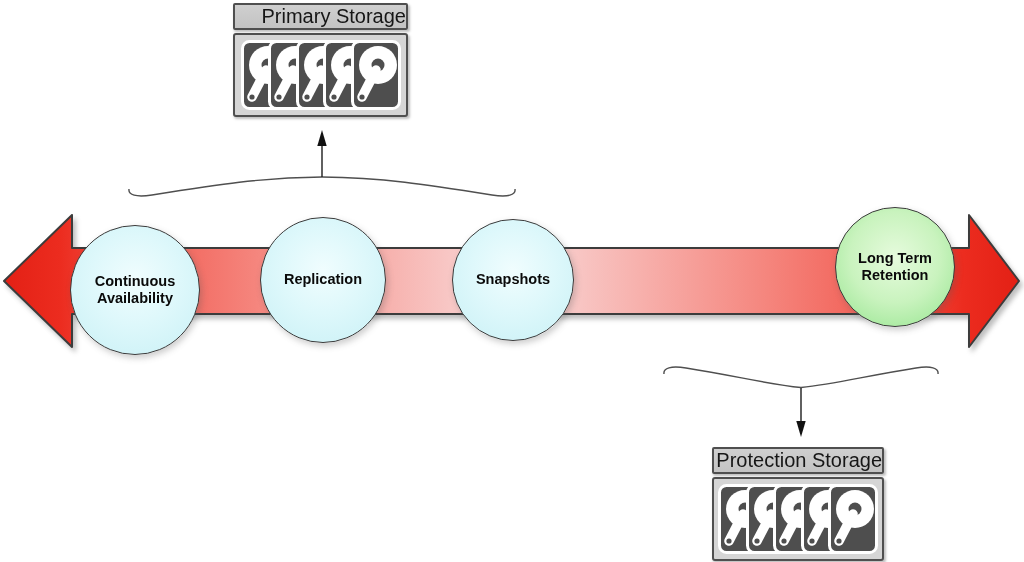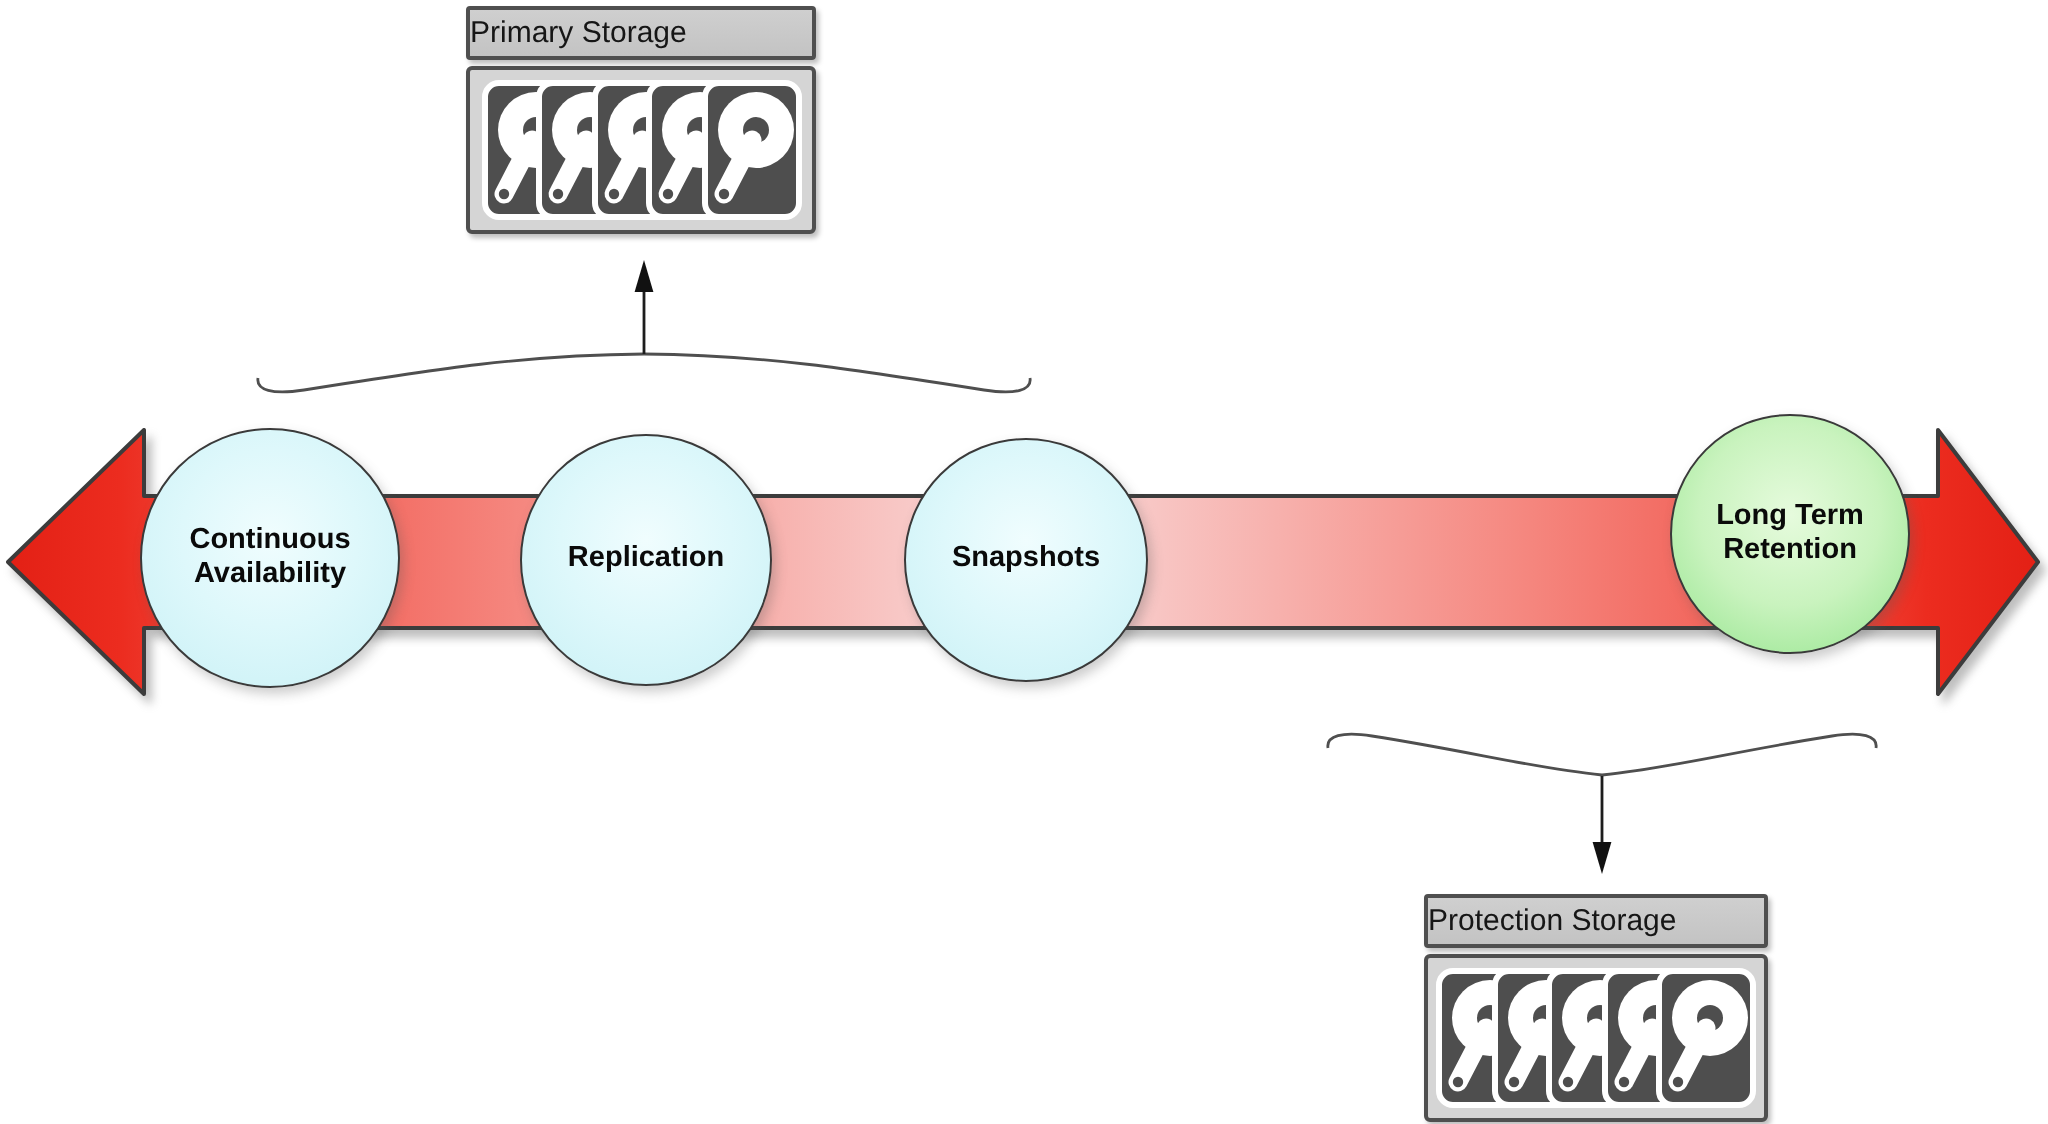--- a/index.html
+++ b/index.html
@@ -26,39 +26,39 @@
     font-weight: bold;
     font-size: 14.5px;
     line-height: 1.18;
     color: #0a0a0a;
     box-sizing: border-box;
     padding: 6px;
     box-shadow: 2px 3px 6px rgba(90,90,90,0.30);
   }
   .stage.cyan  { background: radial-gradient(circle at 50% 42%, #f0fdfe 0%, #def8fb 45%, #c8f0f5 100%); }
   .stage.green { background: radial-gradient(circle at 50% 42%, #e6fbdd 0%, #c9f3be 50%, #93e48d 100%); }
-  .c1 { left: 70px;  top: 214px; width: 130px; height: 130px; }
+  .c1 { left: 70px;  top: 225px; width: 130px; height: 130px; }
   .c2 { left: 260px; top: 217px; width: 126px; height: 126px; }
   .c3 { left: 452px; top: 219px; width: 122px; height: 122px; }
   .c4 { left: 642px; top: 215px; width: 128px; height: 128px; }
   .c5 { left: 835px; top: 207px; width: 120px; height: 120px; }
 
   
   .storage { position: absolute; }
   .storage-primary    { left: 233px; top: 3px;   width: 175px; }
   .storage-protection { left: 712px; top: 447px; width: 172px; }
   .storage-header {
     background: linear-gradient(#cfcfcf, #c3c3c3);
     border: 2px solid #4f4f4f;
     border-radius: 2px;
     height: 23px;
     display: flex;
     align-items: center;
-    justify-content: flex-start;
-    font-size: 15px;
+    justify-content: flex-end;
+    font-size: 20px;
     color: #161616;
     box-shadow: 1.5px 2px 2.5px rgba(0,0,0,0.25);
   }
   .disk-tray {
     margin-top: 3px;
     background: #d5d5d5;
     border: 2px solid #4f4f4f;
     border-radius: 3px;
     padding: 5px 4px;
     display: flex;

